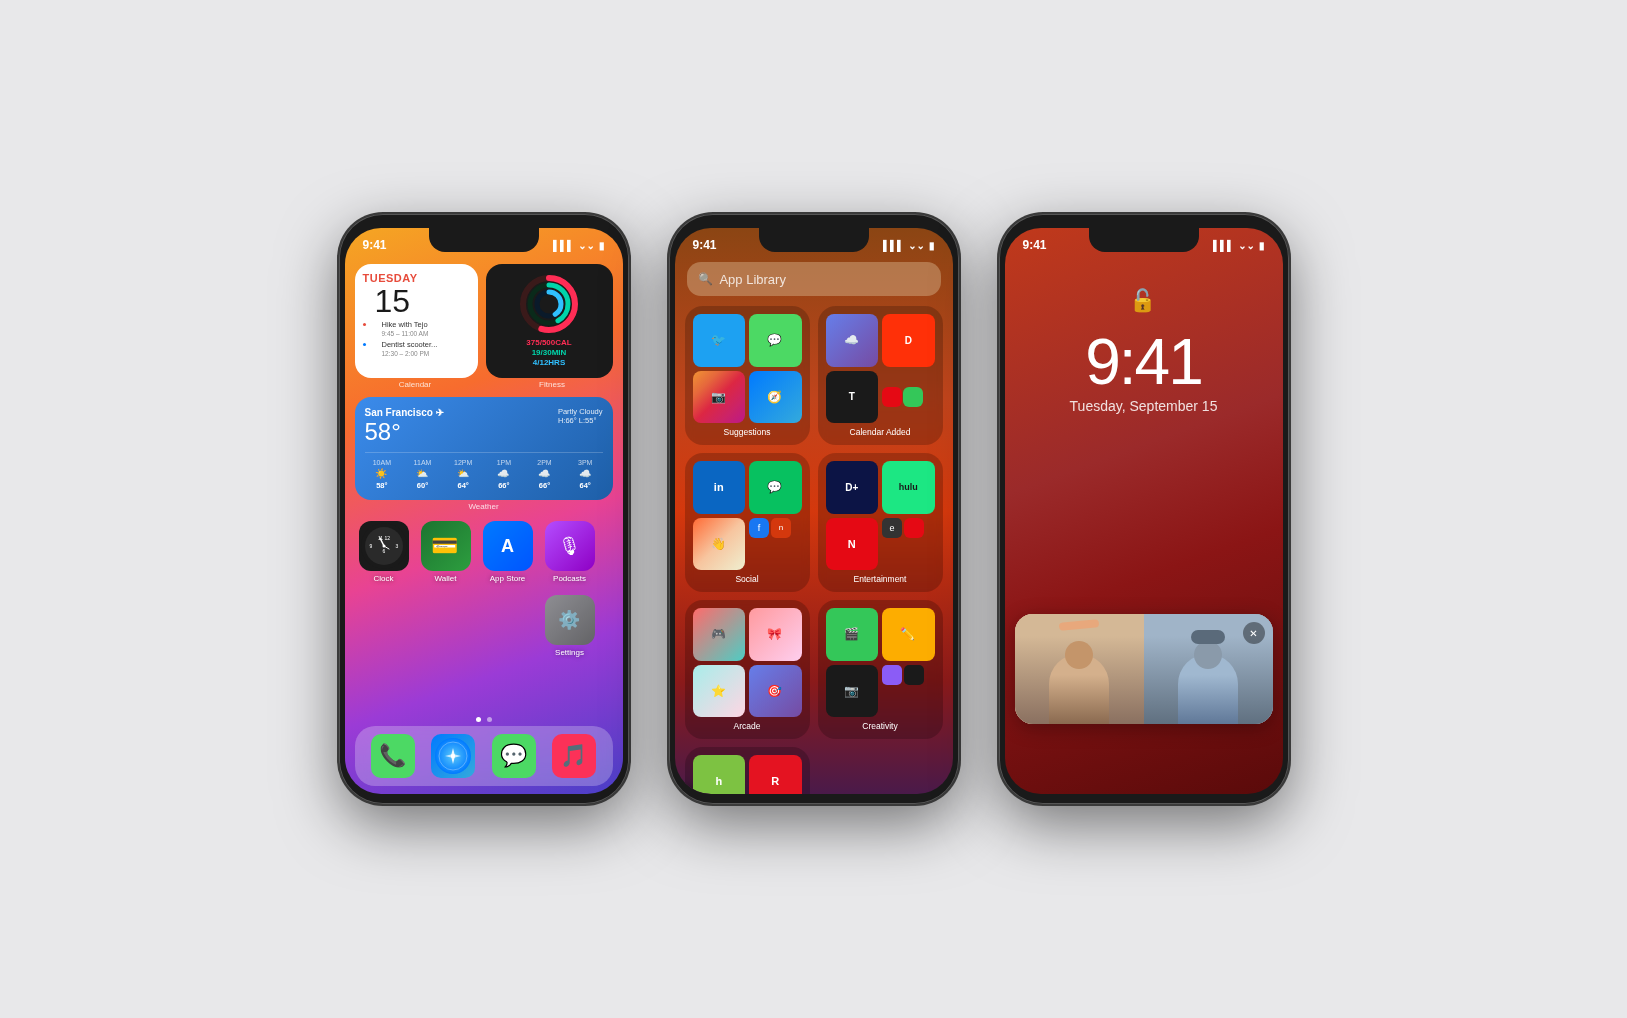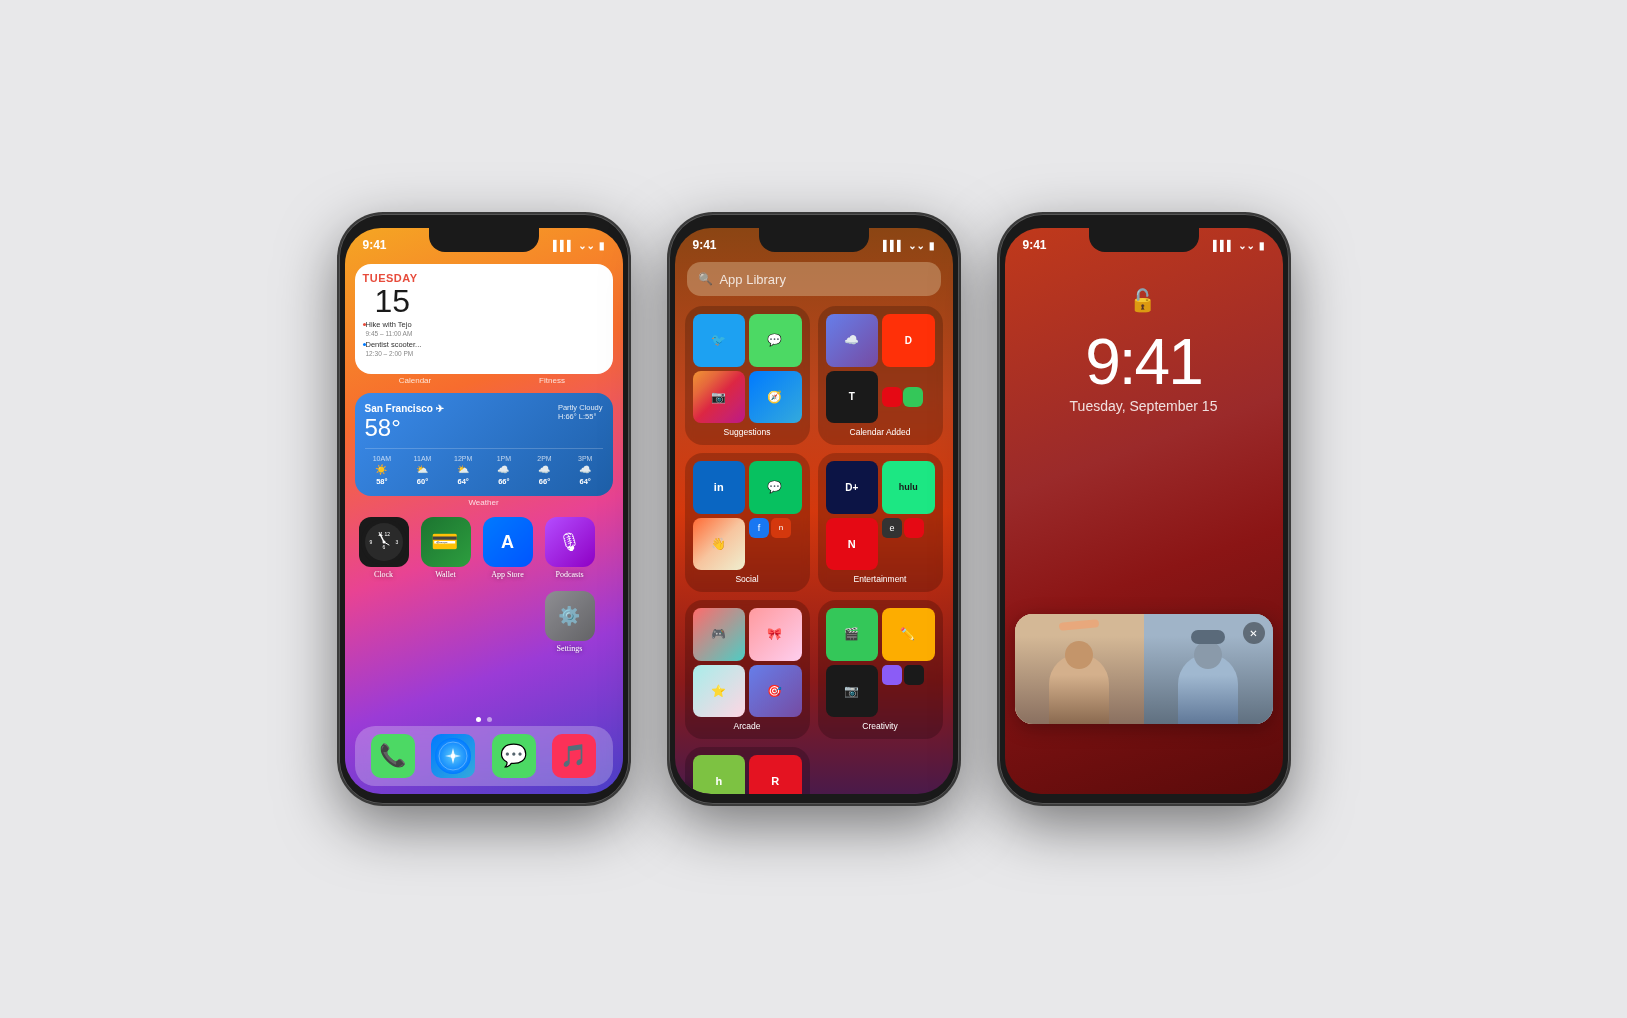--- a/index.html
+++ b/index.html
@@ -92,21 +92,21 @@
     .cal-date {
       font-size: 32px;
       font-weight: 200;
       color: #1a1a1a;
       line-height: 1;
       margin: 1px 12px;
     }
     .cal-event {
       display: flex;
       align-items: flex-start;
-      gap: 0;
+      gap: 16px;
       margin-top: 3px;
     }
     .cal-dot {
       width: 3px;
       min-width: 3px;
       height: 3px;
       border-radius: 50%;
       margin-top: 3px;
     }
     .cal-event-text { font-size: 7.5px; color: #333; line-height: 1.3; }
@@ -217,21 +217,20 @@
       align-items: center;
       justify-content: center;
       font-size: 22px;
       overflow: hidden;
       position: relative;
     }
     .app-label {
       font-size: 8px;
       color: white;
       text-shadow: 0 0 4px rgba(0,0,0,0.5);
-      font-family: Liberation Serif, serif;
     }
 
     
     .dock {
       position: absolute;
       bottom: 8px;
       left: 10px;
       right: 10px;
       height: 60px;
       background: rgba(255,255,255,0.25);
@@ -537,20 +536,37 @@
         </div>
         <div class="cal-event">
           <div class="cal-dot" style="background:#007aff;"></div>
           <div>
             <div class="cal-event-text">Dentist scooter...</div>
             <div class="cal-event-time">12:30 – 2:00 PM</div>
           </div>
         </div>
       </div>
 
+      <div class="widget-fitness">
+        <div class="fitness-ring-container">
+          <svg class="fitness-ring" viewBox="0 0 60 60">
+            <circle cx="30" cy="30" r="26" fill="none" stroke="#3a1a1a" stroke-width="6"></circle>
+            <circle cx="30" cy="30" r="26" fill="none" stroke="#ff2d55" stroke-width="6" stroke-dasharray="130 164" stroke-dashoffset="41" stroke-linecap="round" transform="rotate(-90 30 30)"></circle>
+            <circle cx="30" cy="30" r="19" fill="none" stroke="#0a2a1a" stroke-width="5"></circle>
+            <circle cx="30" cy="30" r="19" fill="none" stroke="#00d4aa" stroke-width="5" stroke-dasharray="80 120" stroke-dashoffset="30" stroke-linecap="round" transform="rotate(-90 30 30)"></circle>
+            <circle cx="30" cy="30" r="12" fill="none" stroke="#0a1a2a" stroke-width="5"></circle>
+            <circle cx="30" cy="30" r="12" fill="none" stroke="#30c0ff" stroke-width="5" stroke-dasharray="50 75" stroke-dashoffset="19" stroke-linecap="round" transform="rotate(-90 30 30)"></circle>
+          </svg>
+        </div>
+        <div class="fitness-stats">
+          <div class="fitness-stat fitness-cal">375/500CAL</div>
+          <div class="fitness-stat fitness-min">19/30MIN</div>
+          <div class="fitness-stat fitness-hrs">4/12HRS</div>
+        </div>
+      </div>
     </div>
 
     <div class="widget-label-row">
       <div class="widget-label">Calendar</div>
       <div class="widget-label">Fitness</div>
     </div>
 
     <div class="widget-weather">
       <div style="display:flex; justify-content:space-between; align-items:flex-start;">
         <div>

